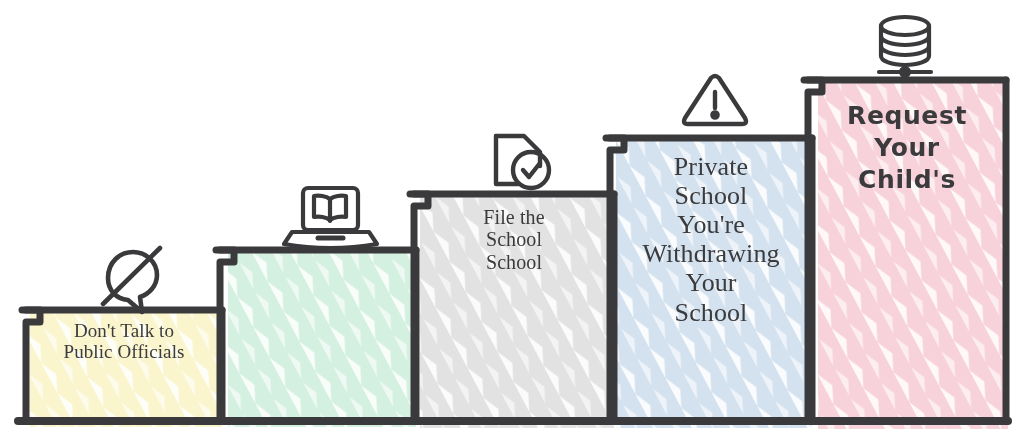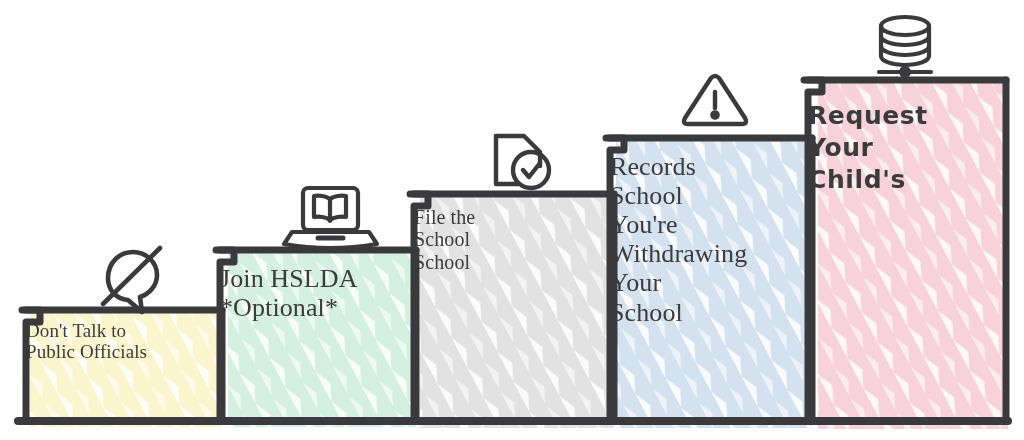--- a/index.html
+++ b/index.html
@@ -2,21 +2,21 @@
 <html><head>
 <meta charset="utf-8">
 <style>
   html,body{margin:0;padding:0;background:#ffffff;}
   body{width:1024px;height:440px;overflow:hidden;
        font-family:"Liberation Serif", serif;}
   #stage{position:relative;width:1024px;height:440px;background:#fff;}
   svg#art{position:absolute;left:0;top:0;width:1024px;height:440px;}
   .step-label{
     position:absolute;
-    text-align:left;
+    text-align:center;
     color:#3b3b3d;
     font-family:"Liberation Serif", serif;
     line-height:1.12;
     letter-spacing:0.1px;
     user-select:none;
   }
   .step-label.hand{
     font-family:"DejaVu Sans", sans-serif;
     font-weight:600;
     letter-spacing:0.6px;
@@ -130,33 +130,29 @@
       <line x1="879" y1="72" x2="931" y2="72"></line>
       <circle cx="905" cy="72" r="4"></circle>
     </g>
   </svg>
 
   <div class="step-label" style="left:26px; top:320px; width:196px; font-size:19px;">
     <div>Don't Talk to</div>
     <div>Public Officials</div>
   </div>
 
-  <div class="step-label" style="left:220px; top:264px; width:196px; font-size:26px;">
-    <div>Join HSLDA</div>
-    <div>*Optional*</div>
-  </div>
 
   <div class="step-label" style="left:414px; top:206px; width:200px; font-size:20px;">
     <div>File the</div>
     <div>School</div>
     <div>School</div>
   </div>
 
   <div class="step-label" style="left:610px; top:152px; width:202px; font-size:26px;">
-    <div>Records</div>
+    <div>Private</div>
     <div>School</div>
     <div>You're</div>
     <div>Withdrawing</div>
     <div>Your</div>
     <div>School</div>
   </div>
 
   <div class="step-label hand" style="left:808px; top:100px; width:198px; font-size:25px;">
     <div>Request</div>
     <div>Your</div>

